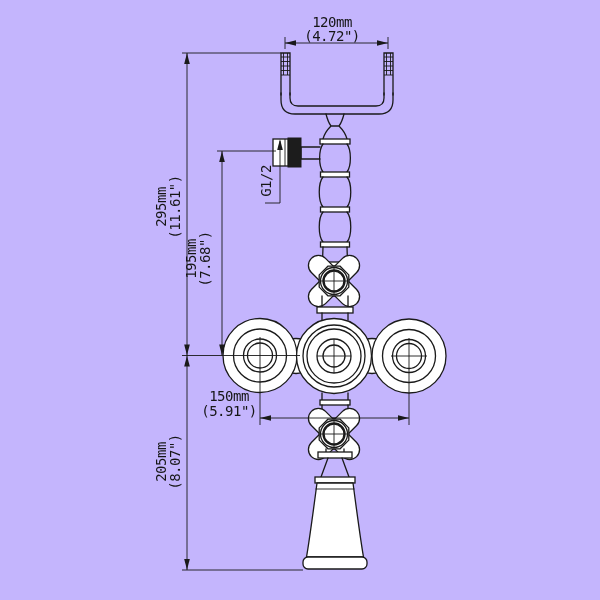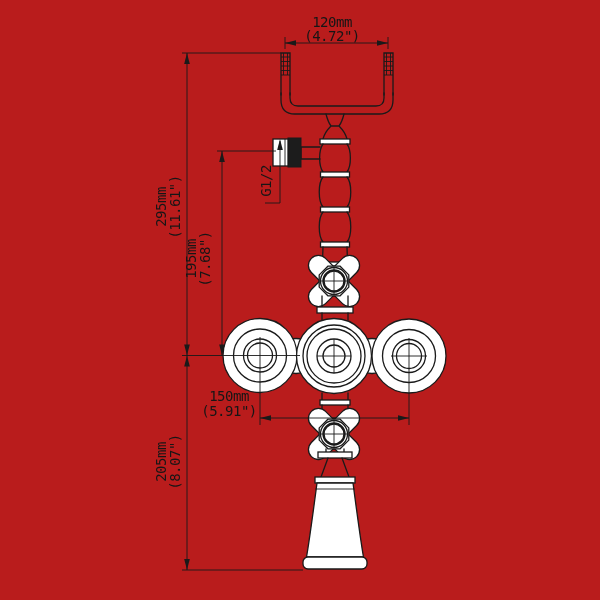--- a/index.html
+++ b/index.html
@@ -1,17 +1,17 @@
 <!DOCTYPE html>
 <html><head>
 <meta charset="utf-8">
 <style>
   html,body{margin:0;padding:0;background:#ffffff;}
   .canvas{
-    position:relative;width:600px;height:600px;background:#b91c1c;overflow:hidden;
+    position:relative;width:600px;height:600px;background:#c4b5fd;overflow:hidden;
     font-family:"DejaVu Sans Mono","Liberation Mono",monospace;
   }
   svg text{
     font-family:"DejaVu Sans Mono","Liberation Mono",monospace;
     font-size:14px;fill:#161616;letter-spacing:-0.5px;
   }
   .obj{stroke:#1a1a1a;fill:none;stroke-width:1.3;stroke-linecap:round;}
   .objw{stroke:#1a1a1a;fill:#ffffff;stroke-width:1.3;}
   .heavy{stroke:#1a1a1a;fill:#ffffff;stroke-width:2.4;}
   .dark{fill:#1c1c1c;stroke:#1a1a1a;stroke-width:1;}

